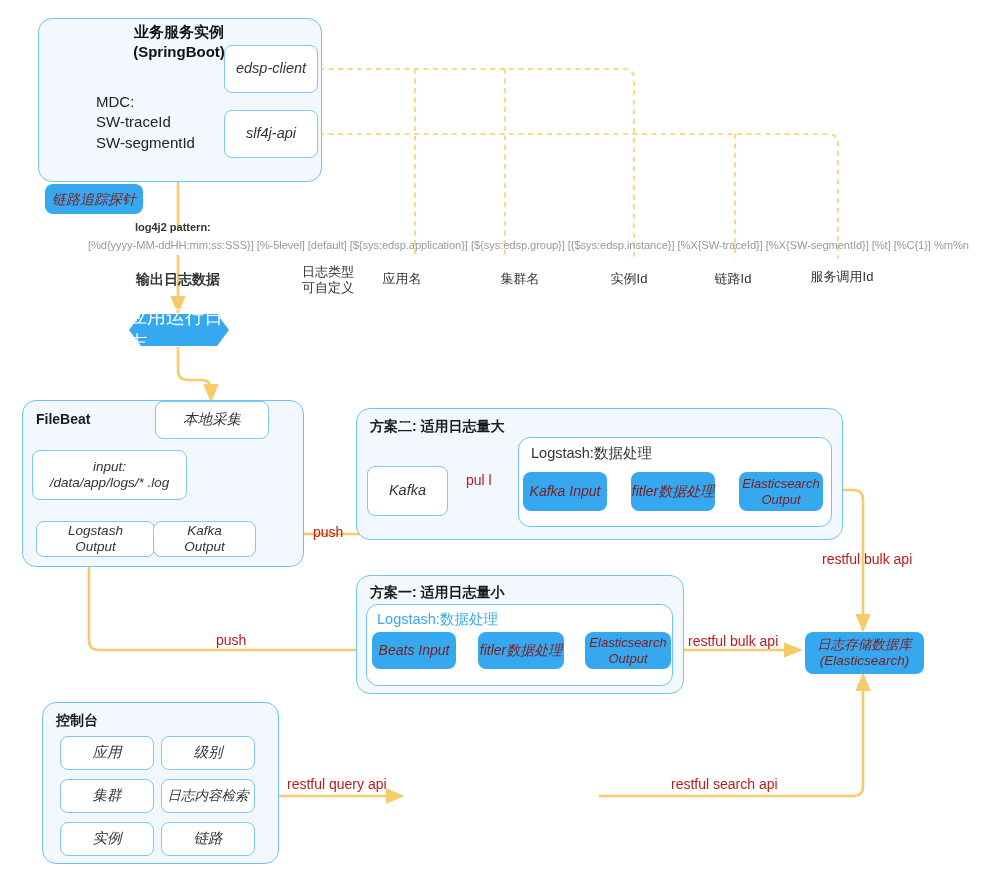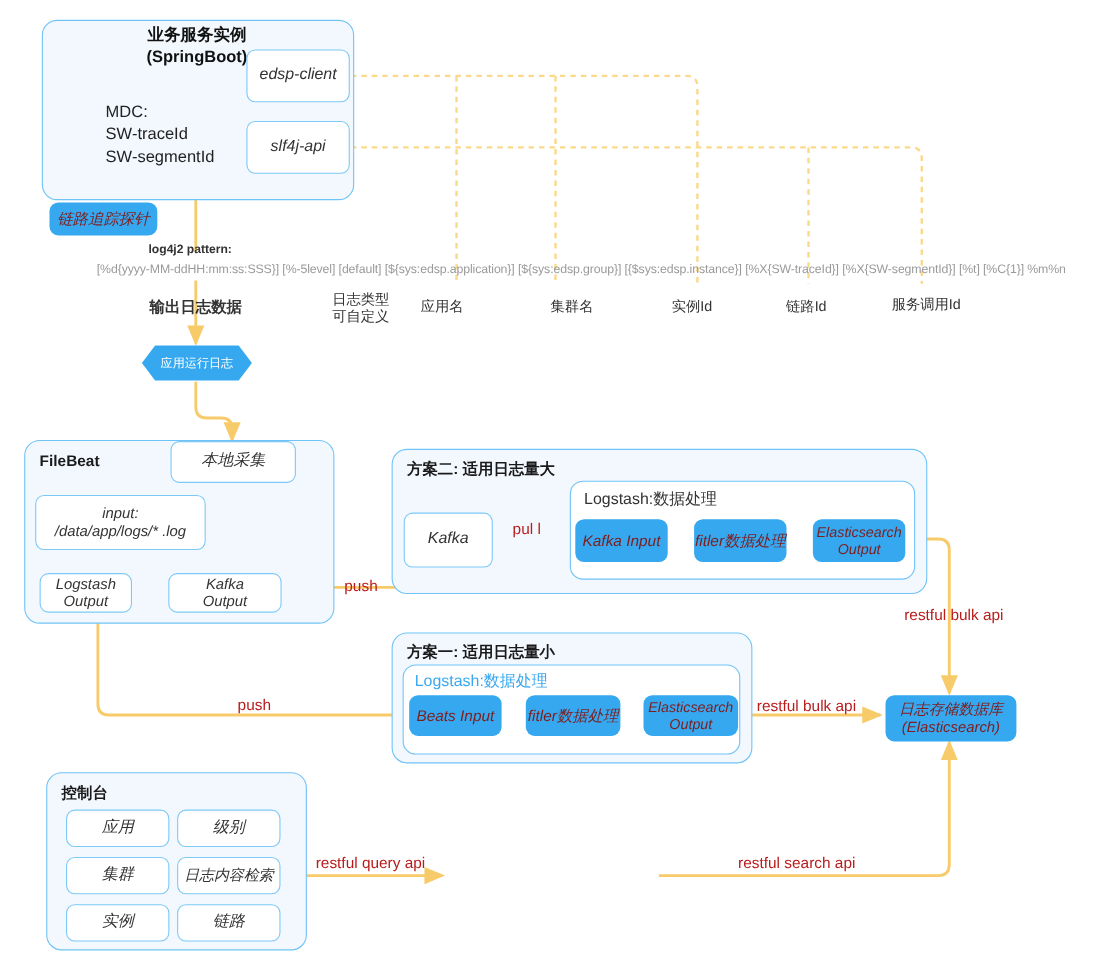--- a/index.html
+++ b/index.html
@@ -235,37 +235,37 @@
   <div class="colhdr" style="left:362px; top:271px; width:80px;">应用名</div>
   <div class="colhdr" style="left:480px; top:271px; width:80px;">集群名</div>
   <div class="colhdr" style="left:589px; top:271px; width:80px;">实例Id</div>
   <div class="colhdr" style="left:693px; top:271px; width:80px;">链路Id</div>
   <div class="colhdr" style="left:792px; top:269px; width:100px;">服务调用Id</div>
 
   <div class="hexwrap" style="left:128px; top:313px; width:102px; height:34px;">
     <svg width="102" height="34" viewBox="0 0 102 34">
       <polygon points="13,1 89,1 101,17 89,33 13,33 1,17" fill="#35a8f0"></polygon>
     </svg>
-    <div class="hexlabel" style="font-size:11px;text-align:right;">应用运行日志</div>
+    <div class="hexlabel" style="font-size:19px;">应用运行日志</div>
   </div>
 
   <div class="panel" style="position:absolute; left:22px; top:400px; width:280px; height:165px;"></div>
 
   <div class="panel-title" style="left:36px; top:411px;">FileBeat</div>
 
   <div class="node wbox" style="left:32px; top:450px; width:155px; height:50px; font-size:13.5px; white-space:pre;">
     <span>input:
 /data/app/logs/* .log</span>
   </div>
 
   <div class="node wbox" style="left:155px; top:401px; width:114px; height:38px;">
     <span>本地采集</span>
   </div>
 
-  <div class="node wbox" style="left:36px; top:521px; width:84px; height:36px; white-space:pre; font-size:13.5px;">
+  <div class="node wbox" style="left:36px; top:521px; width:119px; height:36px; white-space:pre; font-size:13.5px;">
     <span>Logstash
 Output</span>
   </div>
 
   <div class="node wbox" style="left:153px; top:521px; width:103px; height:36px; white-space:pre; font-size:13.5px;">
     <span>Kafka
 Output</span>
   </div>
 
   <div class="panel" style="position:absolute; left:356px; top:408px; width:485px; height:130px;"></div>

